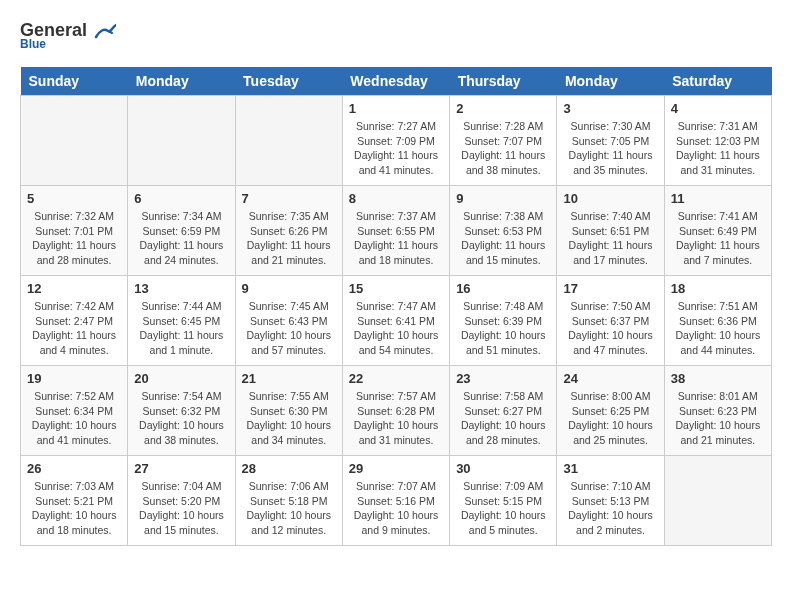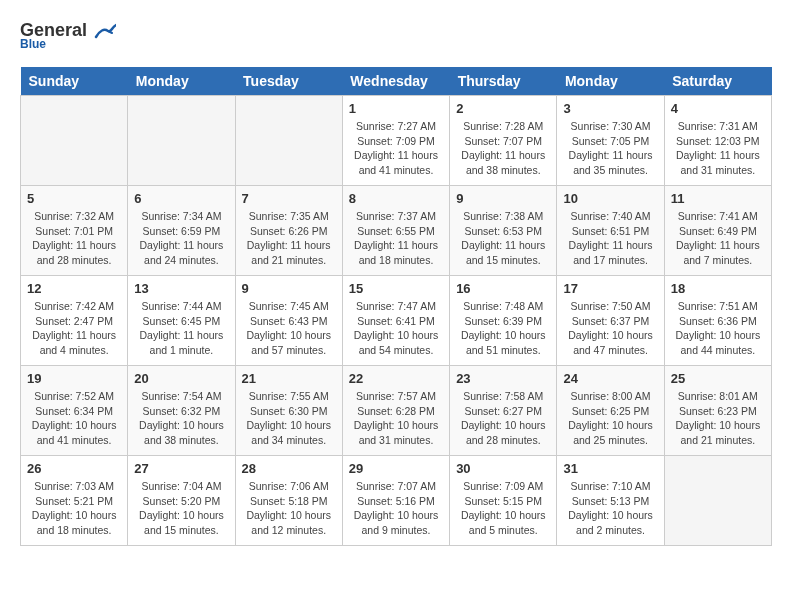--- a/index.html
+++ b/index.html
@@ -336,21 +336,21 @@
         <td>
           <span class="day-number">24</span>
           <div class="day-info">
             <div>Sunrise: 8:00 AM</div>
             <div>Sunset: 6:25 PM</div>
             <div>Daylight: 10 hours</div>
             <div>and 25 minutes.</div>
           </div>
         </td>
         <td>
-          <span class="day-number">25</span>
+          <span class="day-number">38</span>
           <div class="day-info">
             <div>Sunrise: 8:01 AM</div>
             <div>Sunset: 6:23 PM</div>
             <div>Daylight: 10 hours</div>
             <div>and 21 minutes.</div>
           </div>
         </td>
       </tr>
       <tr>
         <td>

